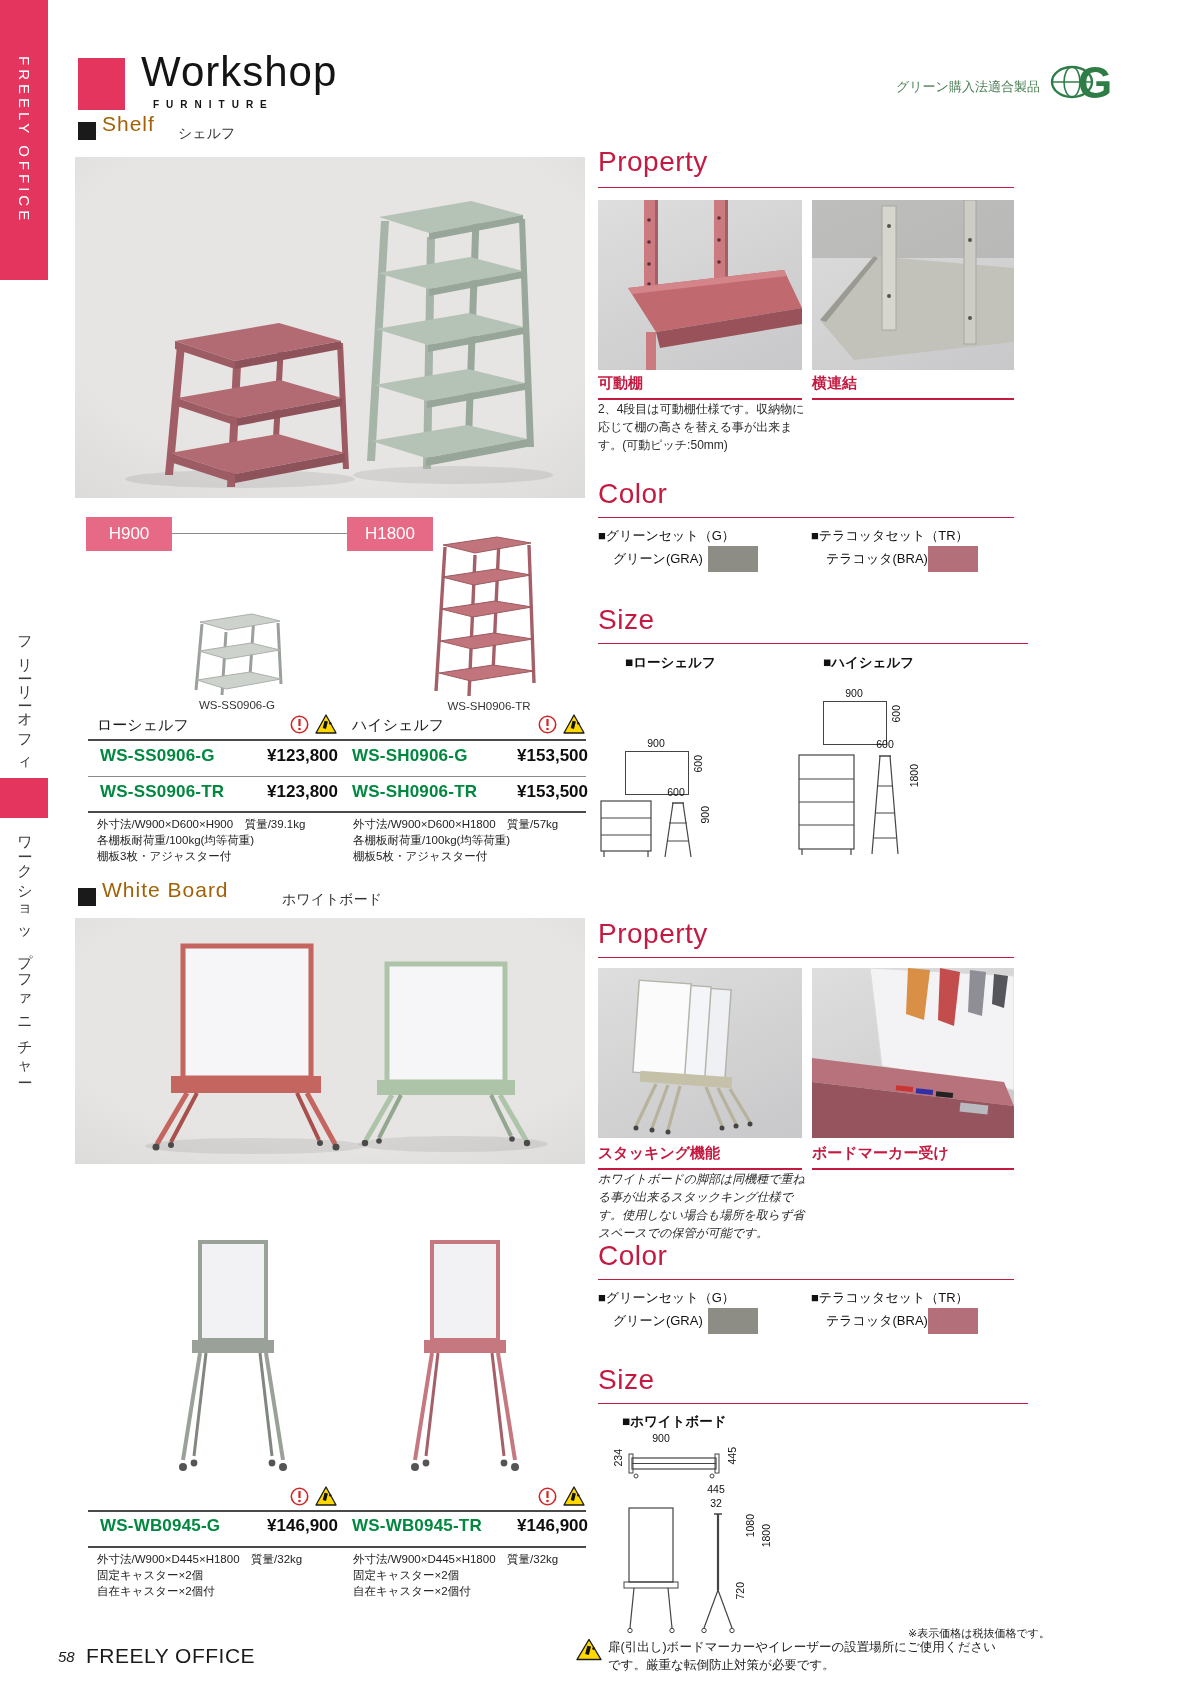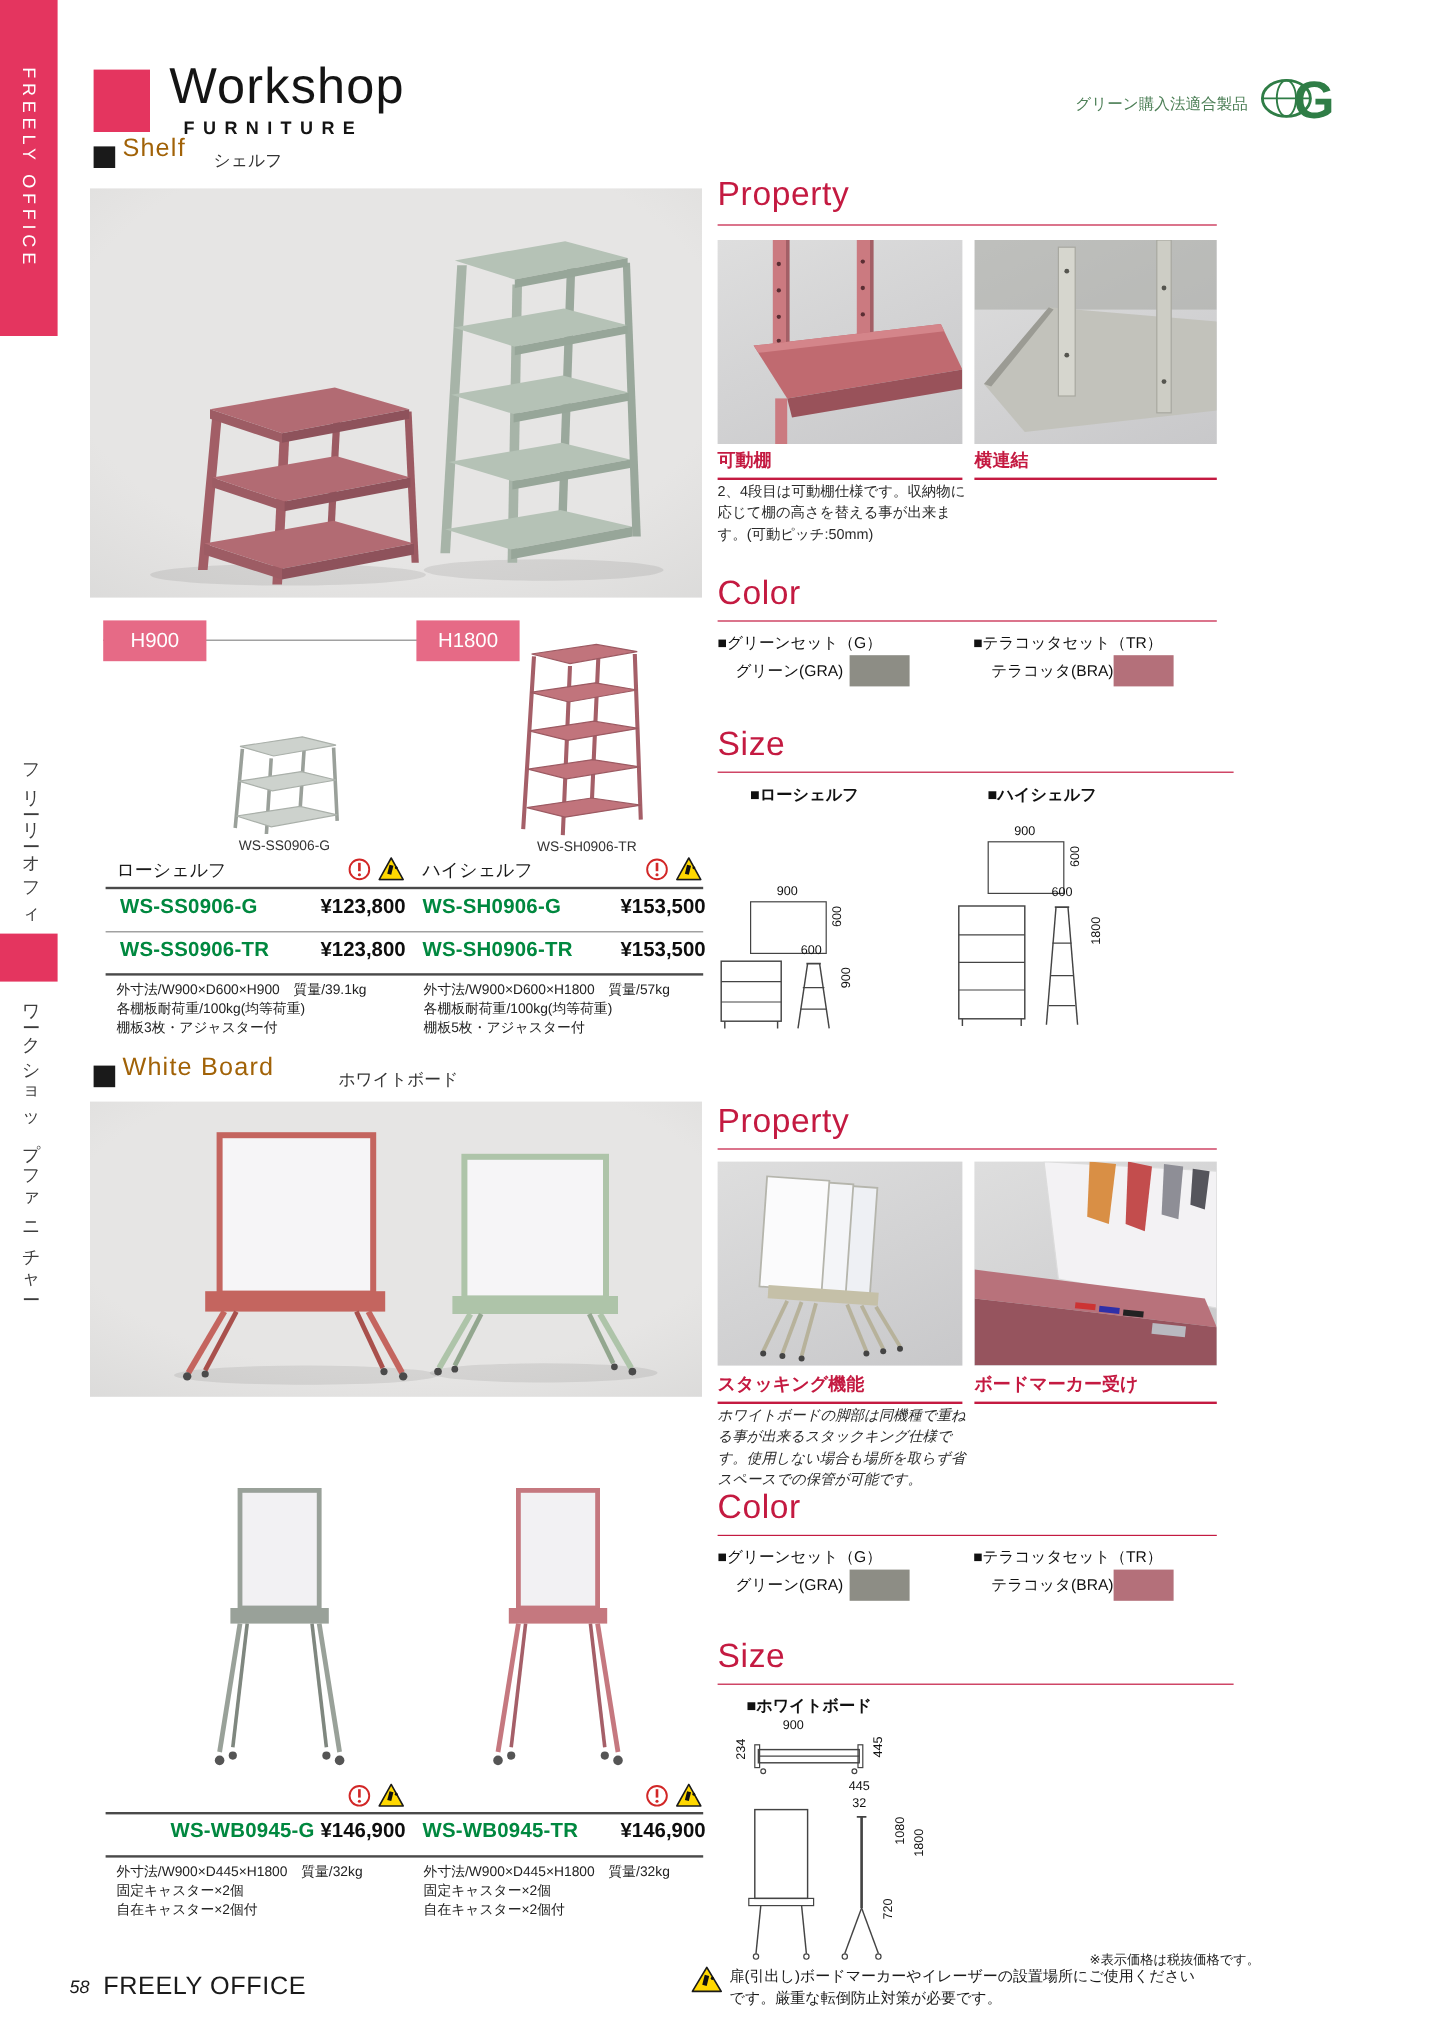--- a/index.html
+++ b/index.html
@@ -9,21 +9,21 @@
   .vtext{writing-mode:vertical-rl;}
   
   .side-top{left:0;top:0;width:48px;height:280px;background:#e4355f;display:flex;align-items:center;justify-content:center;}
   .side-top span{color:#fff;font-size:15px;letter-spacing:4px;}
   .side-mid{left:15px;top:626px;font-size:15px;color:#3c3c3c;letter-spacing:5px;}
   .side-sq{left:0;top:778px;width:48px;height:40px;background:#e4355f;}
   .side-bot{left:15px;top:826px;font-size:15px;color:#3c3c3c;letter-spacing:5px;}
   
   .logo-sq{left:78px;top:58px;width:47px;height:52px;background:#e4355f;}
   .logo-title{left:141px;top:48px;font-size:42px;font-weight:400;letter-spacing:1px;color:#141414;}
-  .logo-sub{left:153px;top:99px;font-size:15px;font-weight:bold;letter-spacing:7px;color:#141414;}
+  .logo-sub{left:153px;top:99px;font-size:10px;font-weight:bold;letter-spacing:7px;color:#141414;}
   .green-label{left:896px;top:78px;font-size:13px;color:#4c7f56;}
   
   .sq-black{width:18px;height:18px;background:#1a1a1a;}
   .h-en{font-size:21px;color:#a16207;letter-spacing:1px;}
   .h-ja{font-size:14px;color:#333;}
   
   .hero{background:radial-gradient(120% 115% at 50% 40%, #e6e5e4 45%, #cccccb 100%);}
   
   .tagline{height:1px;background:#8a8a8a;}
   .tag{background:#e66a86;color:#fff;font-size:17px;display:flex;align-items:center;justify-content:center;}
@@ -287,21 +287,21 @@
       <rect x="8.4" y="4" width="2.2" height="7" fill="#d22727"></rect>
       <circle cx="9.5" cy="14" r="1.3" fill="#d22727"></circle>
     </svg>
     <svg width="22" height="20" viewBox="0 0 22 20">
       <path d="M11,1 L21,19 L1,19 Z" fill="#ffd800" stroke="#1a1a1a" stroke-width="1.3" stroke-linejoin="round"></path>
       <rect x="8.6" y="7" width="3.4" height="7.6" fill="#111" transform="rotate(14 10.3 10.8)"></rect>
       <circle cx="15.2" cy="9.2" r="1.2" fill="#111"></circle>
     </svg>
   </div>
   <div class="abs tline" style="left:88px;top:1510px;width:498px;height:2px;"></div>
-  <div class="abs code" style="left:100px;top:1516px;margin-left:42px;">WS-WB0945-G</div>
+  <div class="abs code" style="left:100px;top:1516px;">WS-WB0945-G</div>
   <div class="abs price" style="left:228px;top:1516px;">¥146,900</div>
   <div class="abs code" style="left:352px;top:1516px;">WS-WB0945-TR</div>
   <div class="abs price" style="left:478px;top:1516px;">¥146,900</div>
   <div class="abs tline" style="left:88px;top:1546px;width:498px;height:1.5px;"></div>
   <div class="abs spec" style="left:97px;top:1552px;">外寸法/W900×D445×H1800　質量/32kg</div>
   <div class="abs spec" style="left:97px;top:1568px;">固定キャスター×2個</div>
   <div class="abs spec" style="left:97px;top:1584px;">自在キャスター×2個付</div>
   <div class="abs spec" style="left:353px;top:1552px;">外寸法/W900×D445×H1800　質量/32kg</div>
   <div class="abs spec" style="left:353px;top:1568px;">固定キャスター×2個</div>
   <div class="abs spec" style="left:353px;top:1584px;">自在キャスター×2個付</div>

